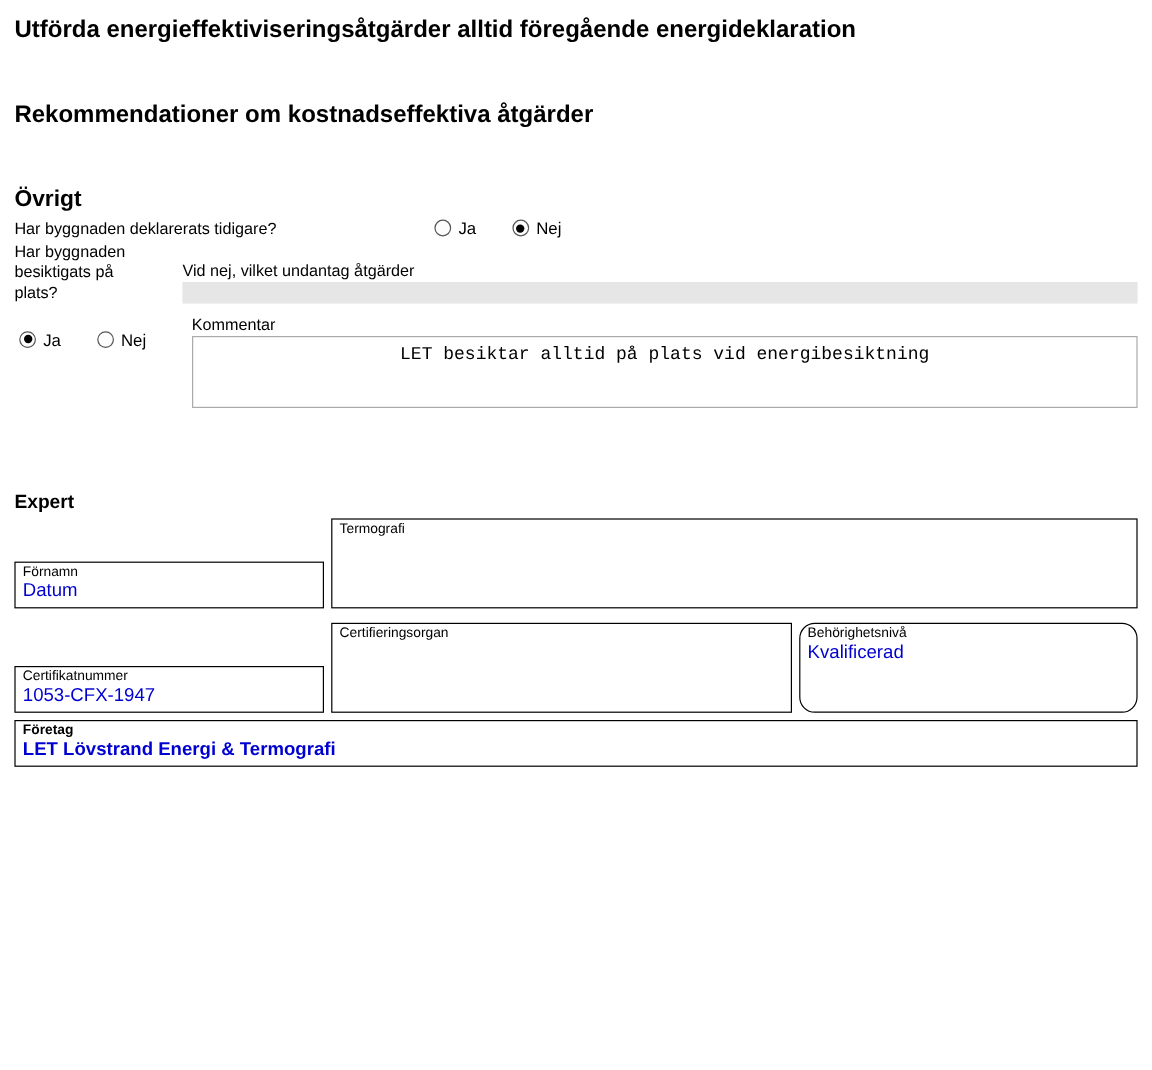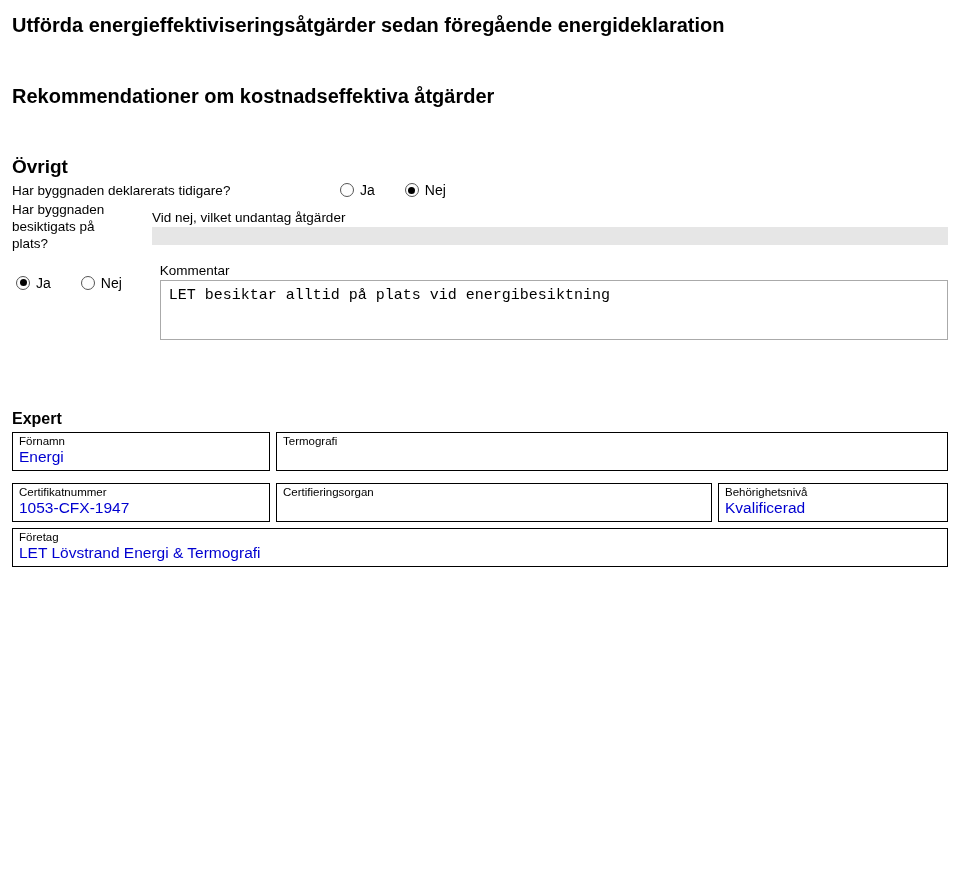--- a/index.html
+++ b/index.html
@@ -21,20 +21,21 @@
     margin-bottom: 48px;
   }
   .ovrigt-title {
     font-size: 19px;
     font-weight: bold;
     margin: 10px 0 4px 0;
   }
   .row {
     display: flex;
     align-items: center;
+    gap: 22px;
     margin-bottom: 4px;
   }
   .q1 {
     width: 328px;
     font-size: 13.5px;
   }
   .radio-group {
     display: flex;
     align-items: center;
     gap: 30px;
@@ -57,21 +58,21 @@
   }
   .radio .dot {
     width: 7px;
     height: 7px;
     border-radius: 50%;
     background: #000;
   }
   .row2 {
     display: flex;
     gap: 20px;
-    align-items: center;
+    align-items: flex-end;
   }
   .q2-label-stack {
     width: 120px;
     font-size: 13.5px;
     line-height: 1.25;
   }
   .q2-right {
     flex: 1;
   }
   .small-label {
@@ -98,20 +99,21 @@
   .kommentar-block {
     flex: 1;
   }
   .kommentar-box {
     border: 1px solid #aaa;
     padding: 6px 8px 30px 8px;
     font-family: "Courier New", Courier, monospace;
     font-size: 15px;
     min-height: 60px;
     margin-top: 2px;
+    text-align: center;
   }
   .expert-title {
     font-size: 16px;
     font-weight: bold;
     margin: 70px 0 4px 0;
   }
   .expert-row {
     display: flex;
     gap: 6px;
     margin-bottom: 6px;
@@ -122,28 +124,28 @@
   }
   .cell .lbl {
     font-size: 11.5px;
     color: #000;
     margin-bottom: 1px;
   }
   .cell .val {
     font-size: 15.5px;
     color: #0000d0;
   }
-  .w-256 { width: 258px; }
+  .w-256 { width: 258px; margin-top: 36px; }
   .w-flex { flex: 1; }
-  .w-280 { width: 230px; }
+  .w-280 { width: 282px; border-radius: 13px; }
 </style>
 </head>
 <body>
 
-<div class="section-title">Utförda energieffektiviseringsåtgärder sedan föregående energideklaration</div>
+<div class="section-title">Utförda energieffektiviseringsåtgärder alltid föregående energideklaration</div>
 
 <div class="section-title spaced">Rekommendationer om kostnadseffektiva åtgärder</div>
 
 <div class="ovrigt-title">Övrigt</div>
 
 <div class="row">
   <div class="q1">Har byggnaden deklarerats tidigare?</div>
   <div class="radio-group">
     <div class="option">
       <span class="radio"></span>
@@ -186,21 +188,21 @@
     <div class="small-label">Kommentar</div>
     <div class="kommentar-box">LET besiktar alltid på plats vid energibesiktning</div>
   </div>
 </div>
 
 <div class="expert-title">Expert</div>
 
 <div class="expert-row">
   <div class="cell w-256">
     <div class="lbl">Förnamn</div>
-    <div class="val">Energi</div>
+    <div class="val">Datum</div>
   </div>
   <div class="cell w-flex">
     <div class="lbl">Termografi</div>
   </div>
 </div>
 
 <div class="expert-row">
 </div>
 
 <div class="expert-row">
@@ -211,17 +213,17 @@
   <div class="cell w-flex">
     <div class="lbl">Certifieringsorgan</div>
   </div>
   <div class="cell w-280">
     <div class="lbl">Behörighetsnivå</div>
     <div class="val">Kvalificerad</div>
   </div>
 </div>
 
 <div class="expert-row">
-  <div class="cell" style="width:100%;">
+  <div class="cell" style="width:100%;font-weight:bold;">
     <div class="lbl">Företag</div>
     <div class="val">LET Lövstrand Energi &amp; Termografi</div>
   </div>
 </div>
 
 </body></html>

